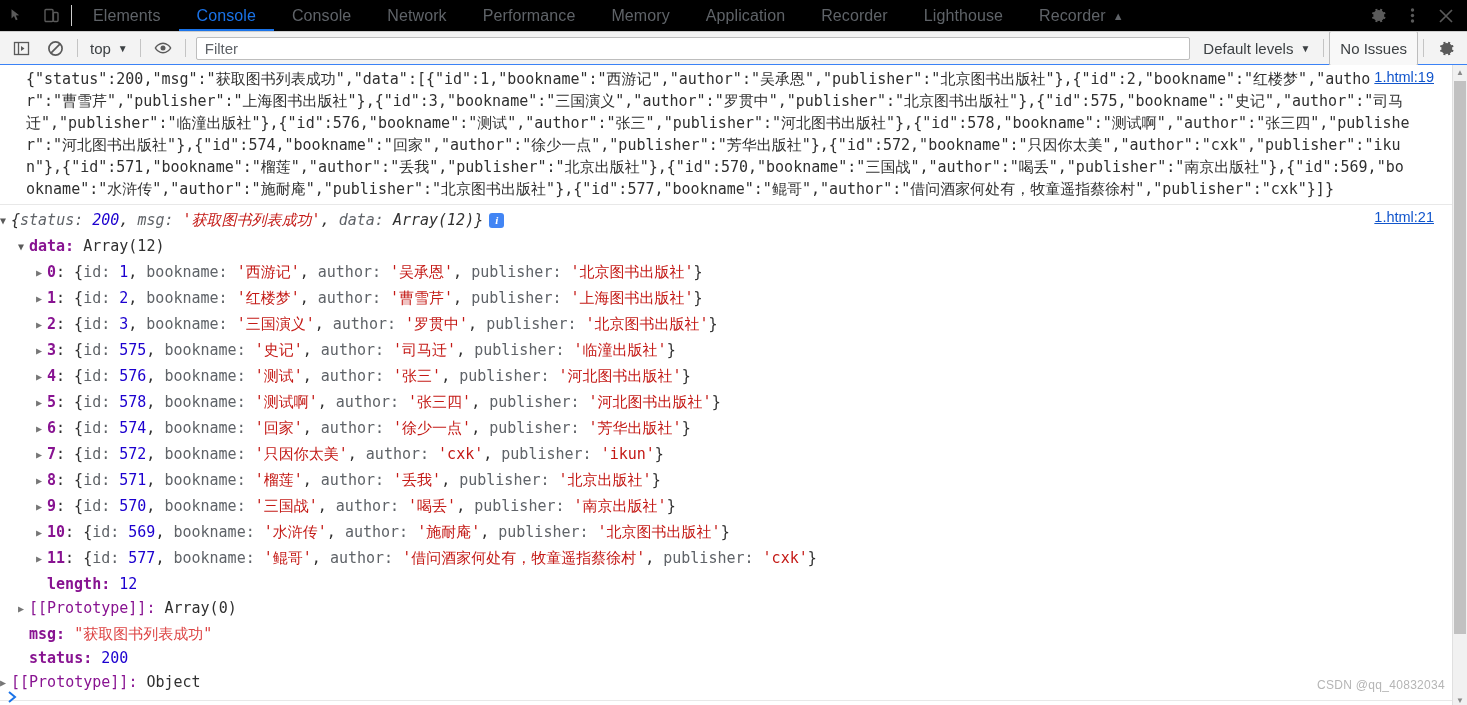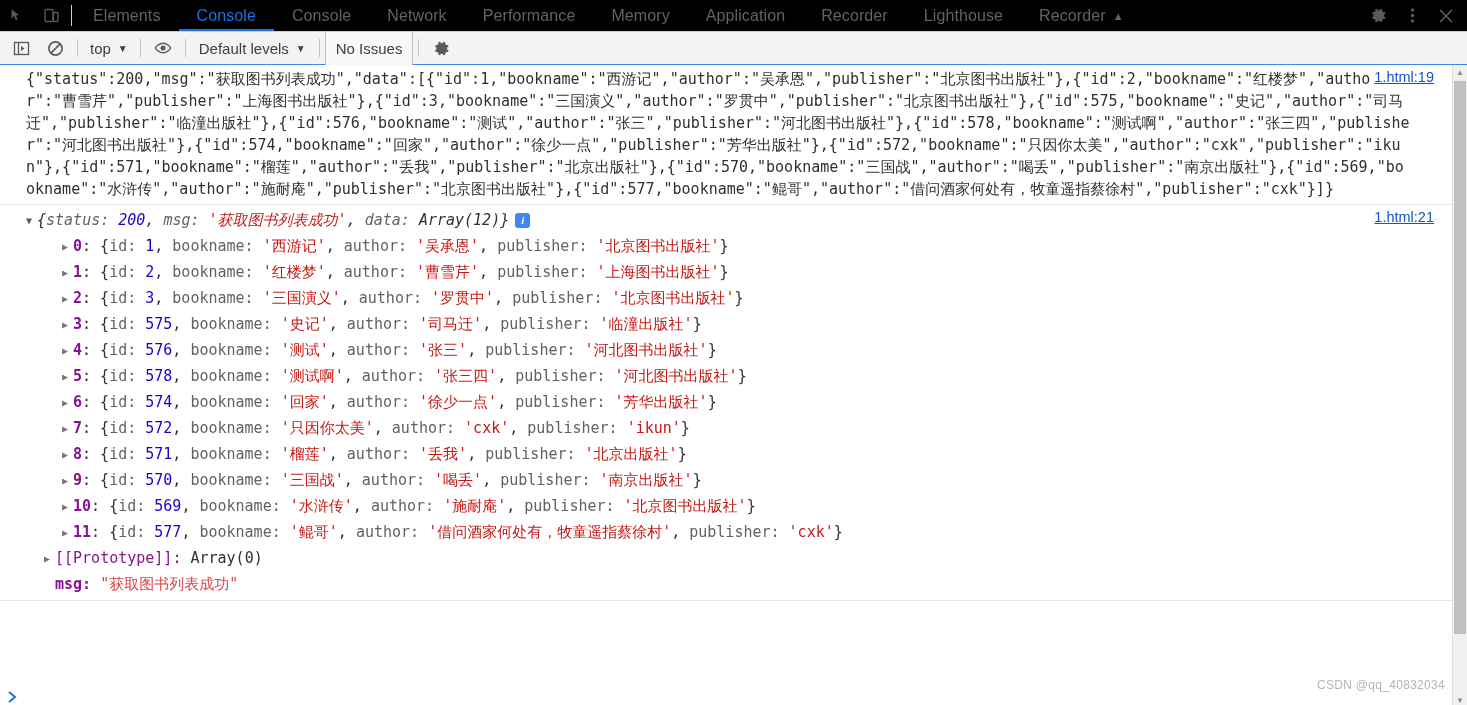--- a/index.html
+++ b/index.html
@@ -146,21 +146,20 @@
     padding-right: 40px;
     word-break: break-all;
     white-space: normal;
   }
 
   
   .tree {
     font-size: 15px;
     line-height: 24px;
     color: #303030;
-    padding-left: 26px;
   }
   .row { display: block; white-space: nowrap; position: relative; }
   .ind1 { padding-left: 0px; }
   .ind2 { padding-left: 18px; }
   .ind3 { padding-left: 36px; }
 
   .arrow {
     display: inline-block;
     width: 11px;
     color: #767676;
@@ -337,20 +336,21 @@
       <span class="caret">▼</span>
     </div>
     <div class="ct-sep"></div>
     <div class="ct-btn">
       <svg width="18" height="18" viewBox="0 0 18 18">
         <path d="M9 4.2C5.2 4.2 2.2 7.4 1.4 9c.8 1.6 3.8 4.8 7.6 4.8s6.8-3.2 7.6-4.8C15.8 7.4 12.8 4.2 9 4.2z" fill="none" stroke="#5a5a5a" stroke-width="1.5"></path>
         <circle cx="9" cy="9" r="2.5" fill="#5a5a5a"></circle>
       </svg>
     </div>
     <div class="ct-sep"></div>
+    <input class="filter-input" type="text" placeholder="Filter" style="">
     <div class="levels">
       <span>Default levels</span>
       <span class="caret">▼</span>
     </div>
     <div class="ct-sep"></div>
     <div class="issues-btn">
       <span>No Issues</span>
     </div>
     <div class="ct-sep"></div>
     <div class="ct-btn">
@@ -370,46 +370,58 @@
       </div>
 
       <div class="msg">
         <a class="srclink">1.html:21</a>
         <div class="tree">
 
           <div class="row ind1">
             <span class="arrow down">▼</span><span class="preview"><span class="plain">{</span><span class="prop-gray">status:</span> <span class="num">200</span><span class="plain">,</span> <span class="prop-gray">msg:</span> <span class="str">'获取图书列表成功'</span><span class="plain">,</span> <span class="prop-gray">data:</span> <span class="plain">Array(12)</span><span class="plain">}</span></span><span class="info-badge">i</span>
           </div>
 
+          <div class="row ind2">
+            <span class="arrow down">▼</span><span class="key-name">data:</span> <span class="plain">Array(12)</span>
+          </div>
 
           <div id="array-items">
               <div class="row ind3"><span class="arrow">▶</span><span class="idx">0</span><span class="plain">:</span> <span class="plain">{</span><span class="prop-gray">id:</span> <span class="num">1</span><span class="plain">,</span> <span class="prop-gray">bookname:</span> <span class="str">'西游记'</span><span class="plain">,</span> <span class="prop-gray">author:</span> <span class="str">'吴承恩'</span><span class="plain">,</span> <span class="prop-gray">publisher:</span> <span class="str">'北京图书出版社'</span><span class="plain">}</span></div>
               <div class="row ind3"><span class="arrow">▶</span><span class="idx">1</span><span class="plain">:</span> <span class="plain">{</span><span class="prop-gray">id:</span> <span class="num">2</span><span class="plain">,</span> <span class="prop-gray">bookname:</span> <span class="str">'红楼梦'</span><span class="plain">,</span> <span class="prop-gray">author:</span> <span class="str">'曹雪芹'</span><span class="plain">,</span> <span class="prop-gray">publisher:</span> <span class="str">'上海图书出版社'</span><span class="plain">}</span></div>
               <div class="row ind3"><span class="arrow">▶</span><span class="idx">2</span><span class="plain">:</span> <span class="plain">{</span><span class="prop-gray">id:</span> <span class="num">3</span><span class="plain">,</span> <span class="prop-gray">bookname:</span> <span class="str">'三国演义'</span><span class="plain">,</span> <span class="prop-gray">author:</span> <span class="str">'罗贯中'</span><span class="plain">,</span> <span class="prop-gray">publisher:</span> <span class="str">'北京图书出版社'</span><span class="plain">}</span></div>
               <div class="row ind3"><span class="arrow">▶</span><span class="idx">3</span><span class="plain">:</span> <span class="plain">{</span><span class="prop-gray">id:</span> <span class="num">575</span><span class="plain">,</span> <span class="prop-gray">bookname:</span> <span class="str">'史记'</span><span class="plain">,</span> <span class="prop-gray">author:</span> <span class="str">'司马迁'</span><span class="plain">,</span> <span class="prop-gray">publisher:</span> <span class="str">'临潼出版社'</span><span class="plain">}</span></div>
               <div class="row ind3"><span class="arrow">▶</span><span class="idx">4</span><span class="plain">:</span> <span class="plain">{</span><span class="prop-gray">id:</span> <span class="num">576</span><span class="plain">,</span> <span class="prop-gray">bookname:</span> <span class="str">'测试'</span><span class="plain">,</span> <span class="prop-gray">author:</span> <span class="str">'张三'</span><span class="plain">,</span> <span class="prop-gray">publisher:</span> <span class="str">'河北图书出版社'</span><span class="plain">}</span></div>
               <div class="row ind3"><span class="arrow">▶</span><span class="idx">5</span><span class="plain">:</span> <span class="plain">{</span><span class="prop-gray">id:</span> <span class="num">578</span><span class="plain">,</span> <span class="prop-gray">bookname:</span> <span class="str">'测试啊'</span><span class="plain">,</span> <span class="prop-gray">author:</span> <span class="str">'张三四'</span><span class="plain">,</span> <span class="prop-gray">publisher:</span> <span class="str">'河北图书出版社'</span><span class="plain">}</span></div>
               <div class="row ind3"><span class="arrow">▶</span><span class="idx">6</span><span class="plain">:</span> <span class="plain">{</span><span class="prop-gray">id:</span> <span class="num">574</span><span class="plain">,</span> <span class="prop-gray">bookname:</span> <span class="str">'回家'</span><span class="plain">,</span> <span class="prop-gray">author:</span> <span class="str">'徐少一点'</span><span class="plain">,</span> <span class="prop-gray">publisher:</span> <span class="str">'芳华出版社'</span><span class="plain">}</span></div>
               <div class="row ind3"><span class="arrow">▶</span><span class="idx">7</span><span class="plain">:</span> <span class="plain">{</span><span class="prop-gray">id:</span> <span class="num">572</span><span class="plain">,</span> <span class="prop-gray">bookname:</span> <span class="str">'只因你太美'</span><span class="plain">,</span> <span class="prop-gray">author:</span> <span class="str">'cxk'</span><span class="plain">,</span> <span class="prop-gray">publisher:</span> <span class="str">'ikun'</span><span class="plain">}</span></div>
               <div class="row ind3"><span class="arrow">▶</span><span class="idx">8</span><span class="plain">:</span> <span class="plain">{</span><span class="prop-gray">id:</span> <span class="num">571</span><span class="plain">,</span> <span class="prop-gray">bookname:</span> <span class="str">'榴莲'</span><span class="plain">,</span> <span class="prop-gray">author:</span> <span class="str">'丢我'</span><span class="plain">,</span> <span class="prop-gray">publisher:</span> <span class="str">'北京出版社'</span><span class="plain">}</span></div>
               <div class="row ind3"><span class="arrow">▶</span><span class="idx">9</span><span class="plain">:</span> <span class="plain">{</span><span class="prop-gray">id:</span> <span class="num">570</span><span class="plain">,</span> <span class="prop-gray">bookname:</span> <span class="str">'三国战'</span><span class="plain">,</span> <span class="prop-gray">author:</span> <span class="str">'喝丢'</span><span class="plain">,</span> <span class="prop-gray">publisher:</span> <span class="str">'南京出版社'</span><span class="plain">}</span></div>
               <div class="row ind3"><span class="arrow">▶</span><span class="idx">10</span><span class="plain">:</span> <span class="plain">{</span><span class="prop-gray">id:</span> <span class="num">569</span><span class="plain">,</span> <span class="prop-gray">bookname:</span> <span class="str">'水浒传'</span><span class="plain">,</span> <span class="prop-gray">author:</span> <span class="str">'施耐庵'</span><span class="plain">,</span> <span class="prop-gray">publisher:</span> <span class="str">'北京图书出版社'</span><span class="plain">}</span></div>
               <div class="row ind3"><span class="arrow">▶</span><span class="idx">11</span><span class="plain">:</span> <span class="plain">{</span><span class="prop-gray">id:</span> <span class="num">577</span><span class="plain">,</span> <span class="prop-gray">bookname:</span> <span class="str">'鲲哥'</span><span class="plain">,</span> <span class="prop-gray">author:</span> <span class="str">'借问酒家何处有，牧童遥指蔡徐村'</span><span class="plain">,</span> <span class="prop-gray">publisher:</span> <span class="str">'cxk'</span><span class="plain">}</span></div>
             </div>
 
+          <div class="row ind3">
+            <span class="arrow"></span><span class="key-name">length:</span> <span class="num">12</span>
+          </div>
 
           <div class="row ind2">
             <span class="arrow">▶</span><span class="proto">[[Prototype]]:</span> <span class="plain">Array(0)</span>
           </div>
 
           <div class="row ind2">
             <span class="arrow"></span><span class="key-name">msg:</span> <span class="str-pink">"获取图书列表成功"</span>
           </div>
 
-
+          <div class="row ind2">
+            <span class="arrow"></span><span class="key-name">status:</span> <span class="num">200</span>
+          </div>
+
+          <div class="row ind1">
+            <span class="arrow">▶</span><span class="proto">[[Prototype]]:</span> <span class="plain">Object</span>
+          </div>
 
         </div>
       </div>
 
     </div>
 
     <div class="prompt-row">
       <span class="prompt-arrow">
         <svg width="14" height="12" viewBox="0 0 14 12">
           <path d="M1 1 L7 6 L1 11" fill="none" stroke="#1a73e8" stroke-width="2"></path>

